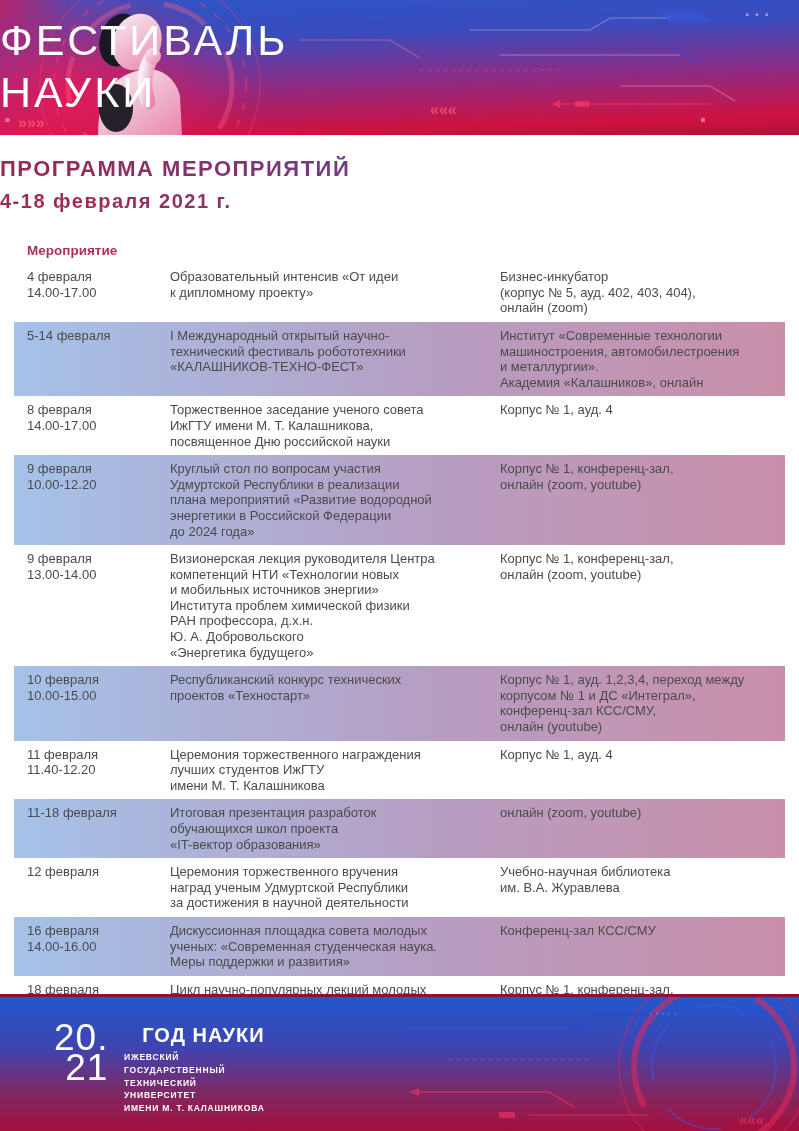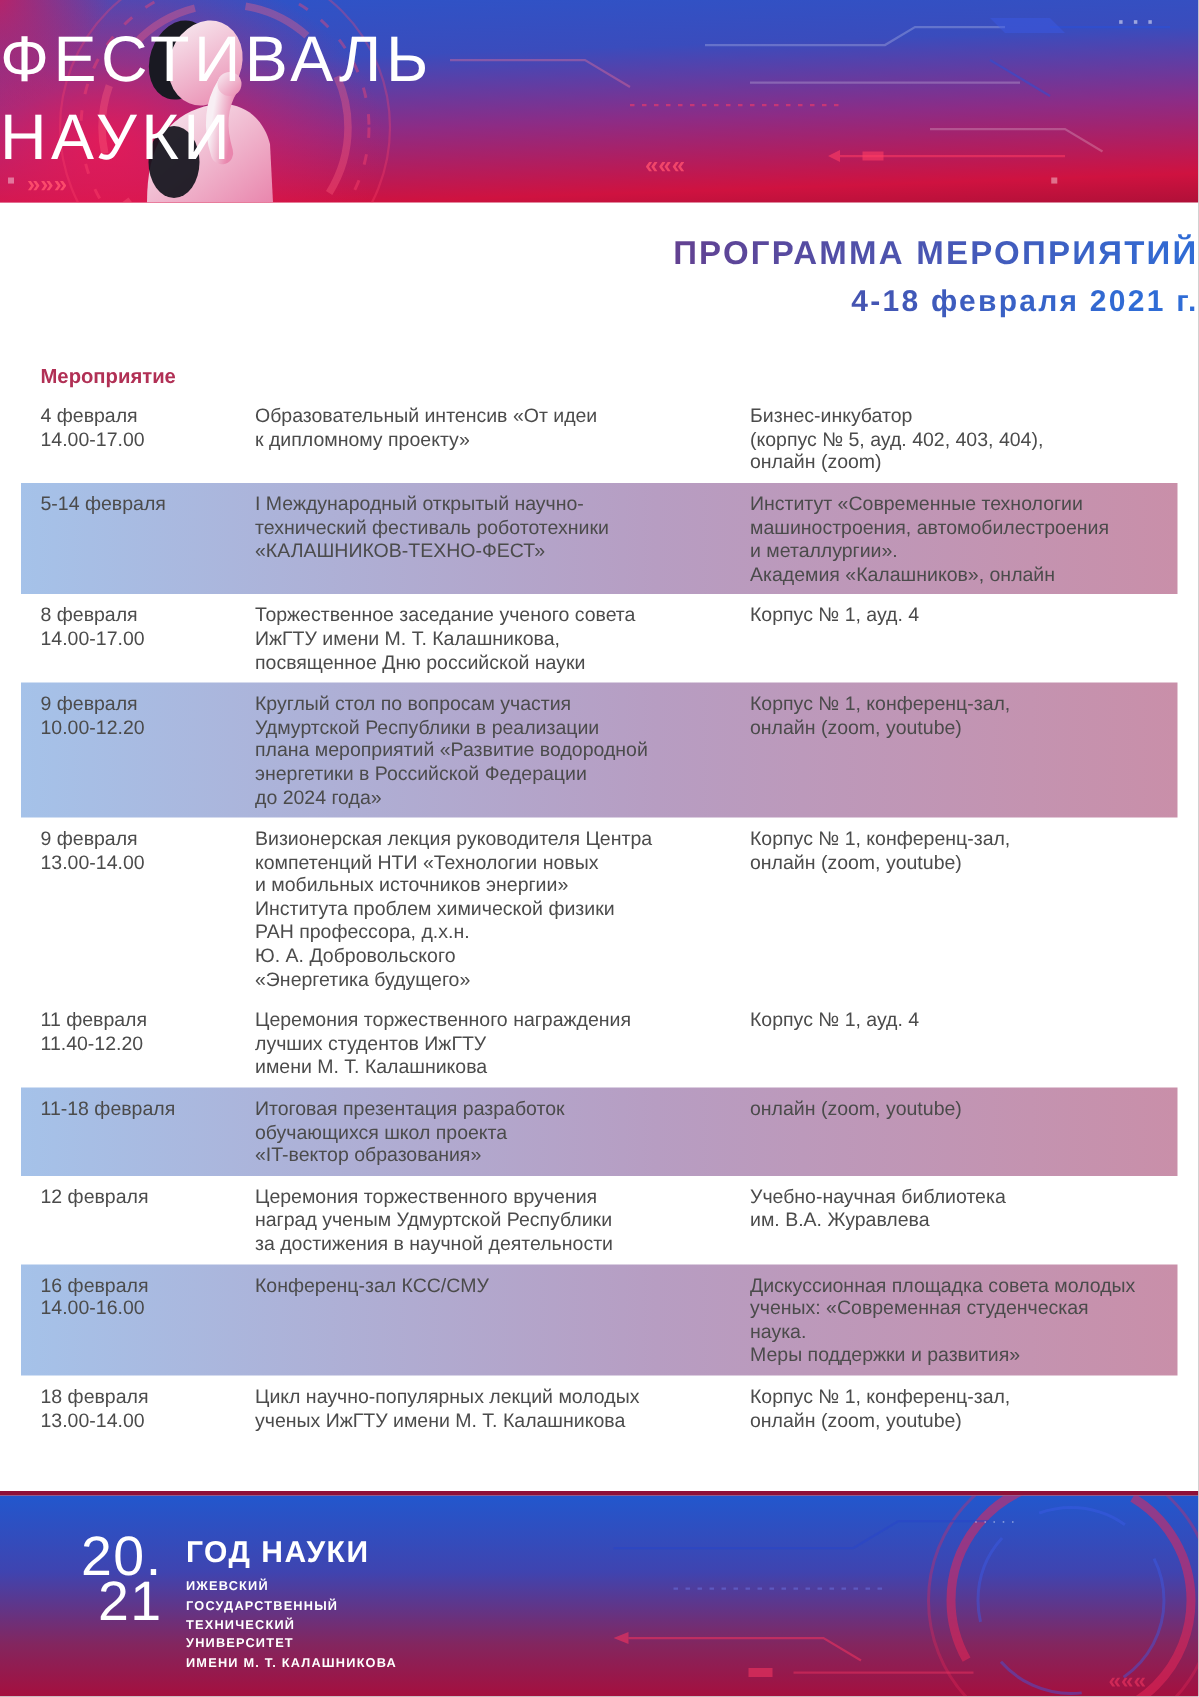--- a/index.html
+++ b/index.html
@@ -12,21 +12,21 @@
       radial-gradient(circle 120px at -10px -10px, rgba(225,20,75,.85), rgba(225,20,75,0) 70%),
       radial-gradient(ellipse 260px 170px at 70px 95px, rgba(233,25,85,.9), rgba(233,25,85,0) 72%),
       linear-gradient(178deg,#2d54c8 0%,#3a4cbd 28%,#8c2c86 58%,#cf1240 88%,#b01038 100%);}
   .hero-title{position:absolute;top:14px;left:0;width:100%;color:#fff;
     font-weight:400;font-size:43px;line-height:1.22;letter-spacing:3px;}
   .hero-svg{position:absolute;top:0;left:0;}
   .deco{position:absolute;pointer-events:none;}
 
   
   .content{position:absolute;top:135px;left:0;width:799px;}
-  .prog{ text-align:right;margin:21px 0 24px;}
+  .prog{ text-align:left;margin:21px 0 24px;}
   .prog-title{font-size:22px;font-weight:800;letter-spacing:1.5px;
     background:linear-gradient(90deg,#9c2752 0%,#64408f 55%,#2f6cd6 100%);
     -webkit-background-clip:text;background-clip:text;color:transparent;}
   .prog-sub{font-size:20px;font-weight:800;letter-spacing:1.5px;margin-top:8px;
     background:linear-gradient(90deg,#a02a52 10%,#50489f 60%,#2f6cd6 95%);
     -webkit-background-clip:text;background-clip:text;color:transparent;}
 
   
   .tbl{font-size:13px;line-height:1.2;color:#4b4b4b;}
   .trow,.thead{display:grid;grid-template-columns:143px 330px 1fr;margin:0 14px;padding:6px 13px;}
@@ -34,21 +34,21 @@
   .cell{white-space:pre-line;padding-right:10px;}
   .hl{background:linear-gradient(90deg,#a5c2e9 0%,#b79dc2 55%,#c98fa9 100%);}
 
   
   .foot{position:absolute;bottom:0;left:0;width:799px;height:134px;overflow:hidden;
     border-top:3px solid #8e1038;
     background:linear-gradient(180deg,#2257cd 0%,#3f44b0 38%,#83265f 74%,#a50f3e 100%);}
   .year{position:absolute;left:54px;top:26px;color:#fff;font-weight:400;font-size:37px;line-height:.82;letter-spacing:1px;text-align:right;}
   .year .y2{display:block;margin-left:11px;}
   .fblock{position:absolute;left:124px;top:27px;color:#fff;}
-  .fslogan{font-weight:800;font-size:20px;letter-spacing:1px;}
+  .fslogan{font-weight:800;font-size:20px;letter-spacing:1px;text-align:right;}
   .funiv{font-weight:700;font-size:8.5px;line-height:1.5;letter-spacing:.8px;margin-top:4px;white-space:pre-line;}
 </style>
 </head>
 <body>
 
 <div class="page">
 
   <div class="hero">
     <svg class="hero-svg" width="799" height="135" viewBox="0 0 799 135">
       <g stroke="rgba(255,255,255,0.22)" stroke-width="1.5" fill="none">
@@ -156,20 +156,30 @@
         <div class="cell">Визионерская лекция руководителя Центра
 компетенций НТИ «Технологии новых
 и мобильных источников энергии»
 Института проблем химической физики
 РАН профессора, д.х.н.
 Ю. А. Добровольского
 «Энергетика будущего»</div>
         <div class="cell">Корпус № 1, конференц-зал,
 онлайн (zoom, youtube)</div>
       </div>
+      <div class="trow hl">
+        <div class="cell">10 февраля
+10.00-15.00</div>
+        <div class="cell">Республиканский конкурс технических
+проектов «Техностарт»</div>
+        <div class="cell">Корпус № 1, ауд. 1,2,3,4, переход между
+корпусом  № 1 и ДС «Интеграл»,
+конференц-зал КСС/СМУ,
+онлайн (youtube)</div>
+      </div>
       <div class="trow">
         <div class="cell">11 февраля
 11.40-12.20</div>
         <div class="cell">Церемония торжественного награждения
 лучших студентов ИжГТУ
 имени М. Т. Калашникова</div>
         <div class="cell">Корпус № 1, ауд. 4</div>
       </div>
       <div class="trow hl">
         <div class="cell">11-18 февраля</div>
@@ -182,24 +192,24 @@
         <div class="cell">12 февраля</div>
         <div class="cell">Церемония торжественного вручения
 наград ученым Удмуртской Республики
 за достижения в научной деятельности</div>
         <div class="cell">Учебно-научная библиотека
 им. В.А. Журавлева</div>
       </div>
       <div class="trow hl">
         <div class="cell">16 февраля
 14.00-16.00</div>
-        <div class="cell">Конференц-зал КСС/СМУ</div>
         <div class="cell">Дискуссионная площадка совета молодых
 ученых: «Современная студенческая наука.
 Меры поддержки и развития»</div>
+        <div class="cell">Конференц-зал КСС/СМУ</div>
       </div>
       <div class="trow">
         <div class="cell">18 февраля
 13.00-14.00</div>
         <div class="cell">Цикл научно-популярных лекций молодых
 ученых ИжГТУ имени М. Т. Калашникова</div>
         <div class="cell">Корпус № 1, конференц-зал,
 онлайн (zoom, youtube)</div>
       </div>
     </div>

